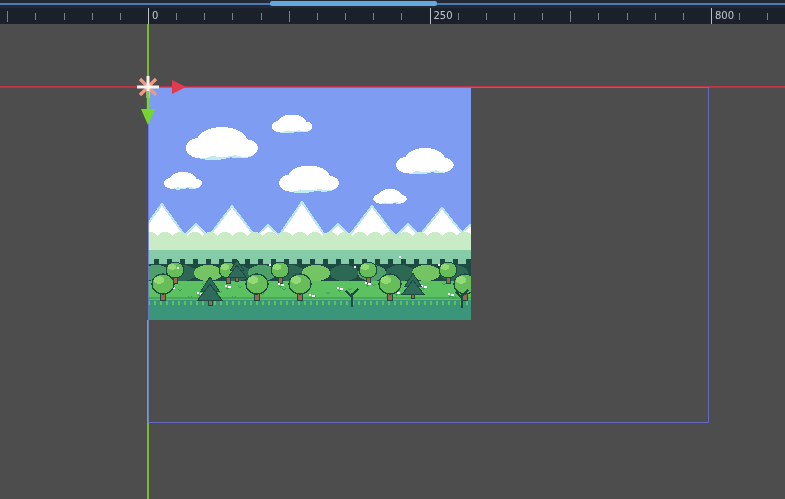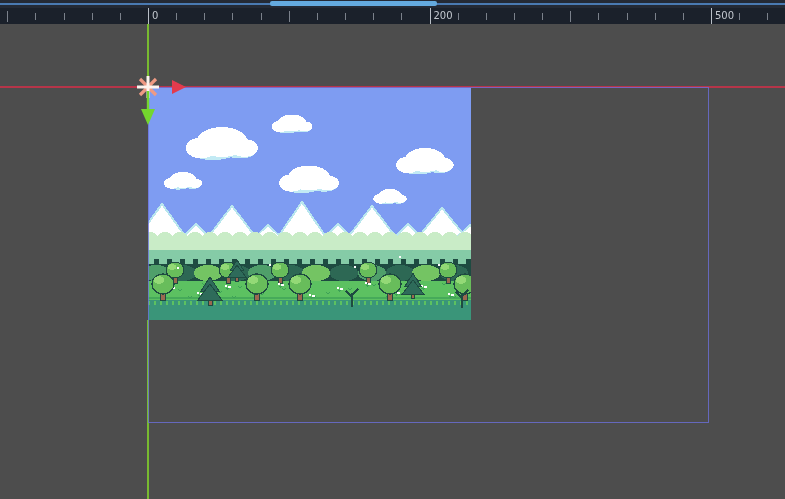--- a/index.html
+++ b/index.html
@@ -61,22 +61,22 @@
       <div class="tick minor" style="left: 542.1px;"></div>
       <div class="tick mid" style="left: 570.3px;"></div>
       <div class="tick minor" style="left: 598.4px;"></div>
       <div class="tick minor" style="left: 626.5px;"></div>
       <div class="tick minor" style="left: 654.7px;"></div>
       <div class="tick minor" style="left: 682.9px;"></div>
       <div class="tick major" style="left: 711px;"></div>
       <div class="tick minor" style="left: 739.1px;"></div>
       <div class="tick minor" style="left: 767.3px;"></div>
       <div class="ruler-label" style="left: 152px;">0</div>
-      <div class="ruler-label" style="left: 433.5px;">200</div>
-      <div class="ruler-label" style="left: 715px;">500</div>
+      <div class="ruler-label" style="left: 433.5px;">250</div>
+      <div class="ruler-label" style="left: 715px;">800</div>
     </div>
 
   <svg id="sprite-svg" xmlns="http://www.w3.org/2000/svg" shape-rendering="crispEdges" width="323" height="233" viewBox="0 0 323 233" style="left: 148px; top: 87px;">
       <rect x="0" y="0" width="323" height="165" fill="#7e9cf2"></rect>
       <ellipse cx="65" cy="67" rx="21" ry="6" fill="#c2eaf4"></ellipse>
       <ellipse cx="92" cy="65.5" rx="15" ry="6" fill="#c2eaf4"></ellipse>
       <ellipse cx="74" cy="55" rx="25.5" ry="15" fill="#ffffff"></ellipse>
       <ellipse cx="53" cy="61" rx="15" ry="10.5" fill="#ffffff"></ellipse>
       <ellipse cx="96.5" cy="61" rx="13.5" ry="9" fill="#ffffff"></ellipse>
       <ellipse cx="138.9" cy="42.8" rx="11.9" ry="3.4" fill="#c2eaf4"></ellipse>

